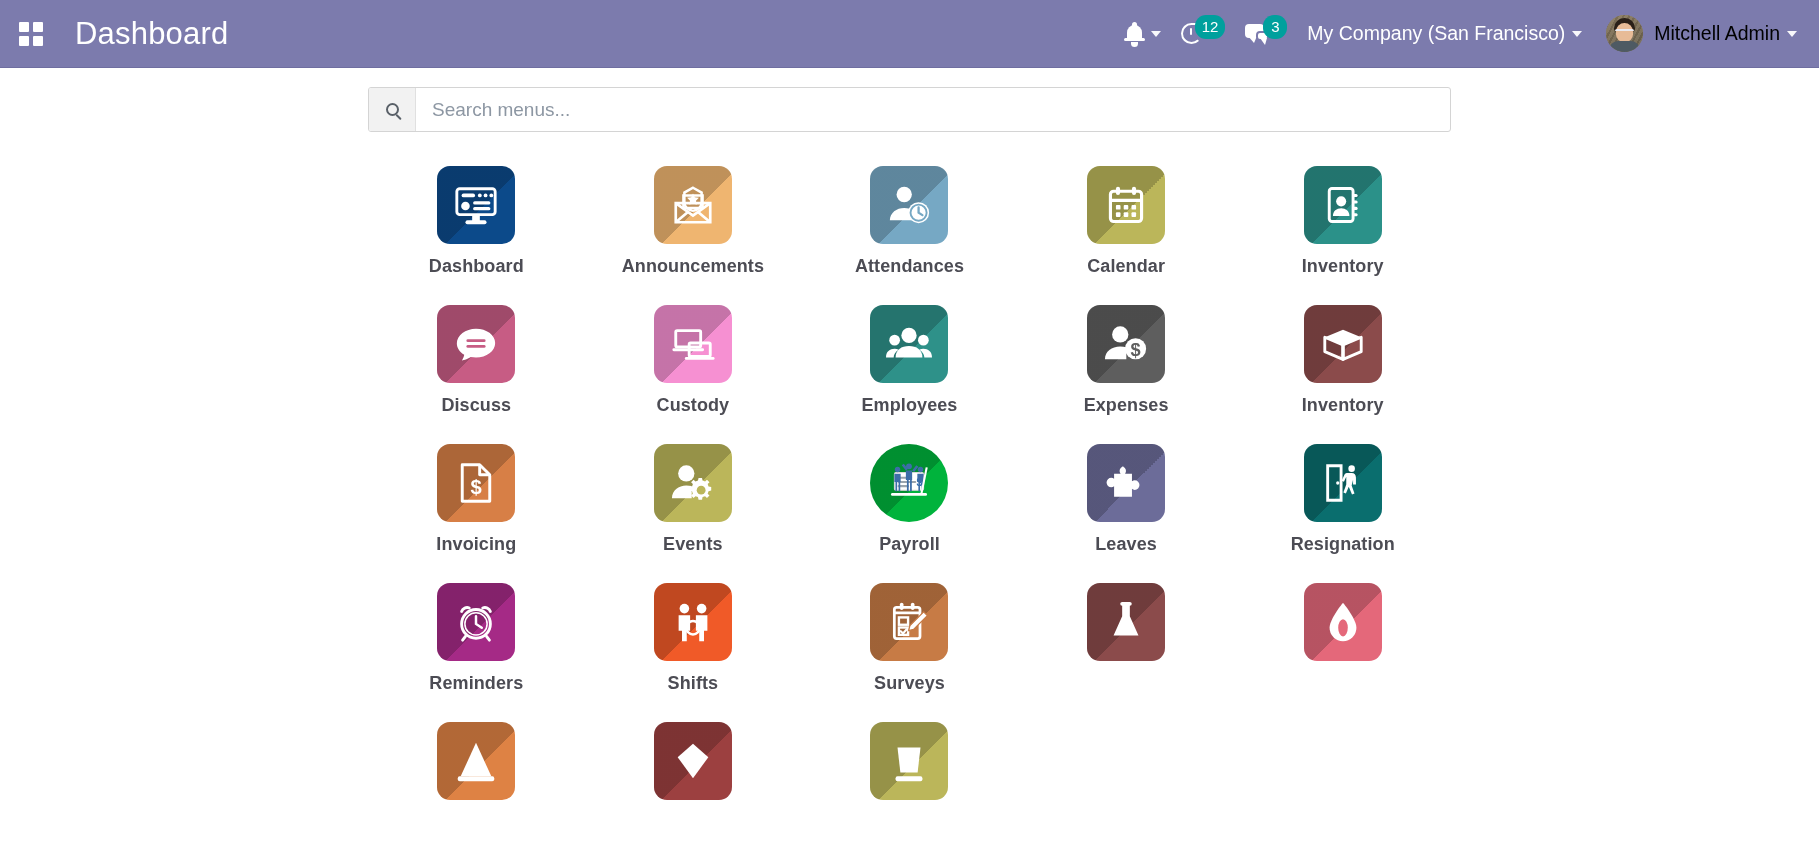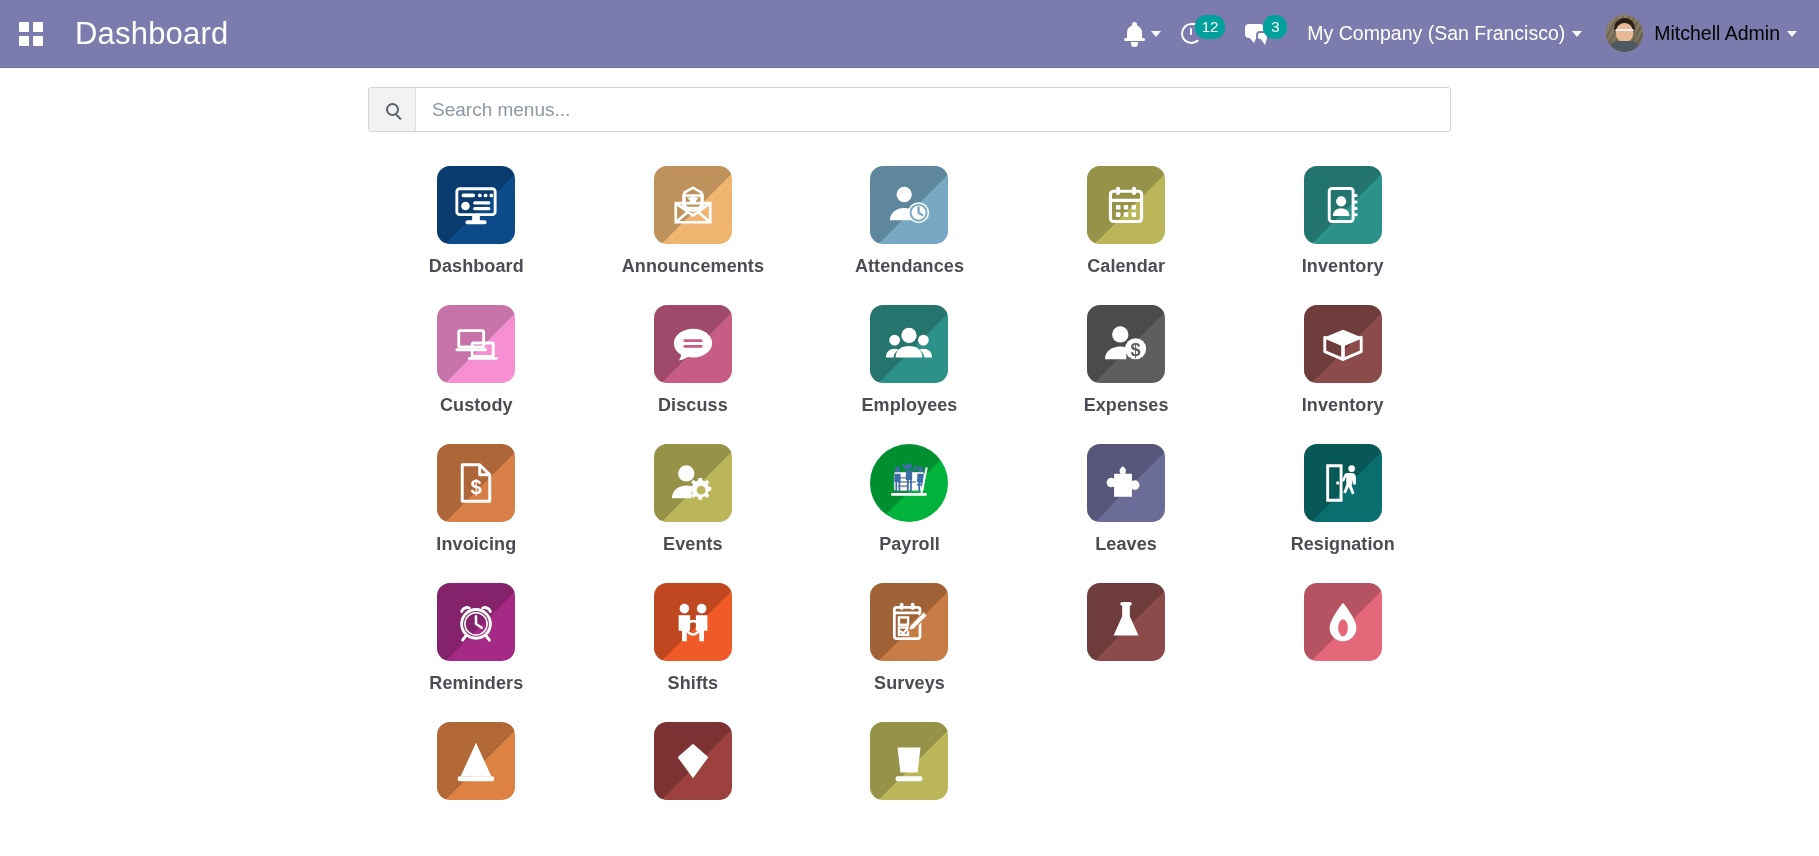--- a/index.html
+++ b/index.html
@@ -434,48 +434,48 @@
                   <rect x="34" y="33" width="6" height="3.4" rx="1.7"></rect>
                 </g>
               </svg>
             </div>
           </div>
         </div>
         <div class="app-label">Inventory</div>
       </div>
       <div class="app-cell">
         <div class="app-icon-holder">
+          <div class="tile" style="background: rgb(199, 92, 132);">
+            <div class="shade"></div>
+            <div class="glyph">
+              <svg width="46" height="46" viewBox="0 0 48 48">
+                <path d="M24 8C13 8 4 14.8 4 23.2c0 4.9 3 9.2 7.7 12-0.6 3.2-2.4 6-2.4 6s5.6-1 9.4-3.6c1.7.3 3.5.5 5.3.5 11 0 20-6.8 20-15.2S35 8 24 8z" fill="#ffffff"></path>
+                <rect x="14" y="19" width="20" height="3" rx="1.5" fill="#C75C84"></rect>
+                <rect x="14" y="25" width="20" height="3" rx="1.5" fill="#C75C84"></rect>
+              </svg>
+            </div>
+          </div>
+        </div>
+        <div class="app-label">Discuss</div>
+      </div>
+      <div class="app-cell">
+        <div class="app-icon-holder">
           <div class="tile" style="background: rgb(246, 144, 210);">
             <div class="shade"></div>
             <div class="glyph">
               <svg width="46" height="46" viewBox="0 0 48 48">
                 <rect x="6" y="10" width="26" height="17" rx="1.5" fill="none" stroke="#ffffff" stroke-width="3"></rect>
                 <path d="M4 30h30" stroke="#ffffff" stroke-width="3" stroke-linecap="round"></path>
                 <rect x="20" y="23" width="22" height="14" rx="1.5" fill="none" stroke="#ffffff" stroke-width="3"></rect>
                 <path d="M17 39h28" stroke="#ffffff" stroke-width="3" stroke-linecap="round"></path>
               </svg>
             </div>
           </div>
         </div>
         <div class="app-label">Custody</div>
-      </div>
-      <div class="app-cell">
-        <div class="app-icon-holder">
-          <div class="tile" style="background: rgb(199, 92, 132);">
-            <div class="shade"></div>
-            <div class="glyph">
-              <svg width="46" height="46" viewBox="0 0 48 48">
-                <path d="M24 8C13 8 4 14.8 4 23.2c0 4.9 3 9.2 7.7 12-0.6 3.2-2.4 6-2.4 6s5.6-1 9.4-3.6c1.7.3 3.5.5 5.3.5 11 0 20-6.8 20-15.2S35 8 24 8z" fill="#ffffff"></path>
-                <rect x="14" y="19" width="20" height="3" rx="1.5" fill="#C75C84"></rect>
-                <rect x="14" y="25" width="20" height="3" rx="1.5" fill="#C75C84"></rect>
-              </svg>
-            </div>
-          </div>
-        </div>
-        <div class="app-label">Discuss</div>
       </div>
       <div class="app-cell">
         <div class="app-icon-holder">
           <div class="tile" style="background: rgb(46, 145, 137);">
             <div class="shade"></div>
             <div class="glyph">
               <svg width="46" height="46" viewBox="0 0 48 48">
                 <circle cx="24" cy="15" r="8" fill="#ffffff"></circle>
                 <path d="M10 38c0-8 6-12 14-12s14 4 14 12z" fill="#ffffff"></path>
                 <circle cx="9" cy="20" r="5.6" fill="#ffffff"></circle>

